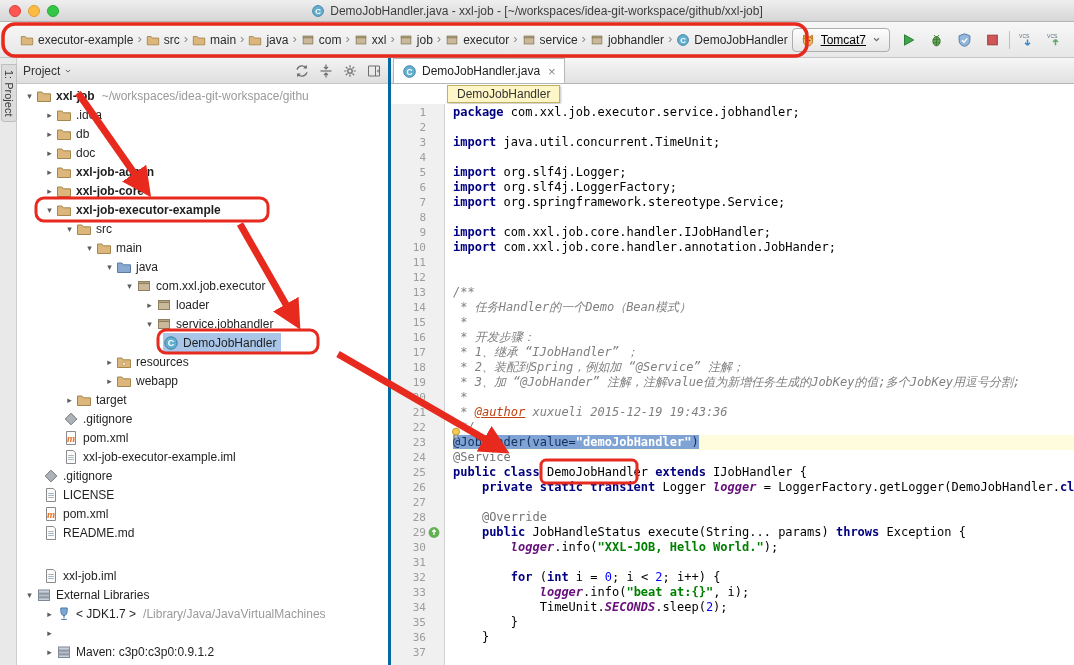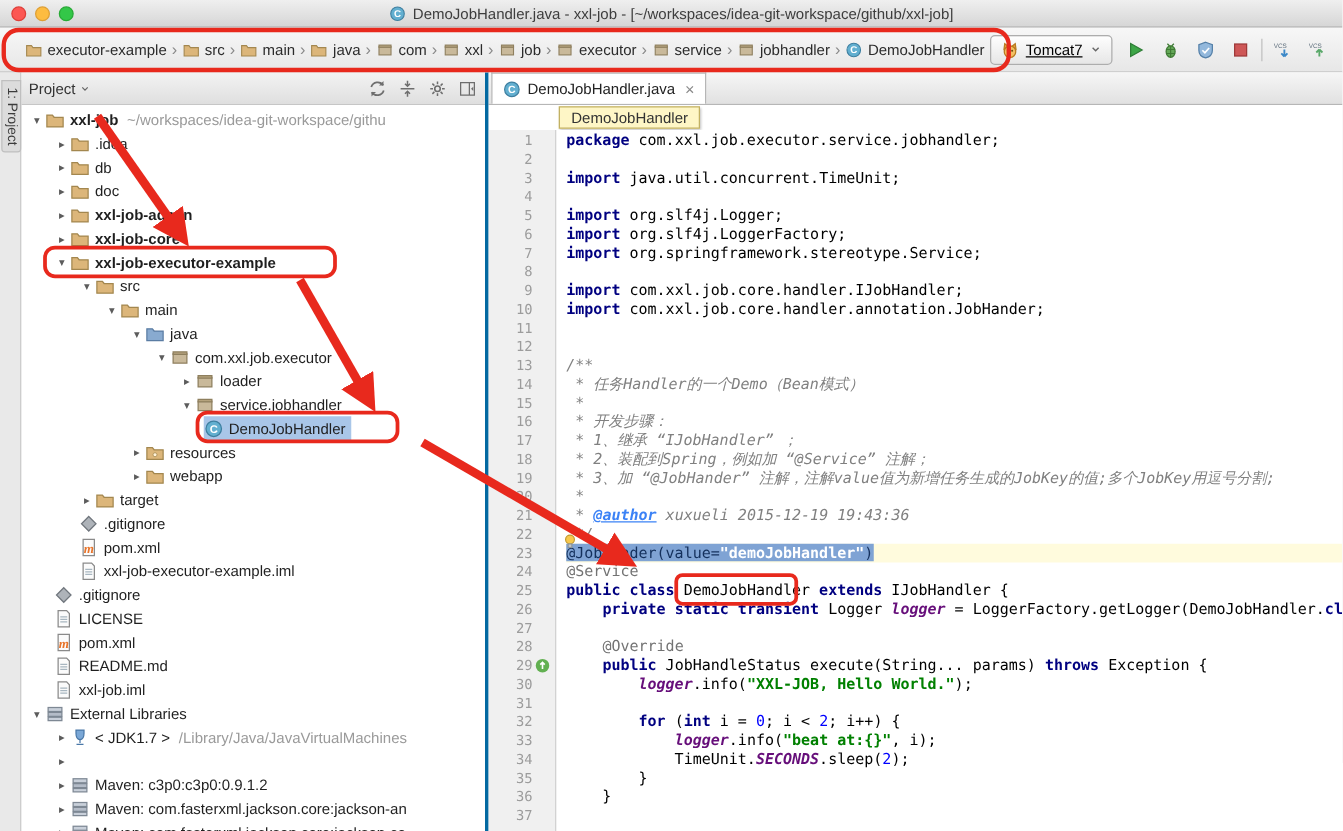--- a/index.html
+++ b/index.html
@@ -12,21 +12,21 @@
   .traffic { position:absolute; left:9px; top:5px; display:flex; gap:7px; }
   .tl { width:12px; height:12px; border-radius:50%; display:inline-block; }
   .tl.red { background:#FC5753; border:1px solid #DF3E38; }
   .tl.yellow { background:#FDBC40; border:1px solid #DE9F34; }
   .tl.green { background:#33C748; border:1px solid #27AA35; }
   .titlebar .ico { width:14px; height:14px; }
 
   
   .navbar { height:36px; background:linear-gradient(#F7F7F7,#E7E7E7); border-bottom:1px solid #C6C6C6;
             display:flex; align-items:center; padding:0 4px; }
-  .bc { display:flex; align-items:center; overflow:hidden; white-space:nowrap; flex:1 1 auto; min-width:0;padding-left:14px; }
+  .bc { display:flex; overflow:hidden; white-space:nowrap; flex:1 1 auto; min-width:0;padding-left:14px; }
   .bc-item { display:flex; align-items:center; gap:4px; padding:2px 2px; color:#2b2b2b; }
   .bc-sep { color:#8a8a8a; margin:0 2px; font-size:13px; }
   .nav-right { margin-left:auto; display:flex; align-items:center; gap:7px; padding-right:4px; flex:none;text-decoration:underline; }
   .runcfg { display:flex; align-items:center; gap:5px; border:1px solid #ADADAD; border-radius:4px;
             background:linear-gradient(#FEFEFE,#E6E6E6); padding:2px 7px; height:24px; }
   .runcfg .ico { width:16px; height:16px; }
   .tbtn { width:22px; height:22px; display:flex; align-items:center; justify-content:center; }
   .tbtn svg { width:17px; height:16px; }
   .tsep { width:1px; height:18px; background:#C0C0C0; }
 
@@ -70,21 +70,21 @@
 
   .code-area { flex:1; display:flex; position:relative; font-family:"DejaVu Sans Mono", monospace; font-size:12px; overflow:hidden; background:#fff; }
   .gutter { width:54px; flex:none; background:#F0F0F0; border-right:1px solid #D2D2D2; padding-top:1px; }
   .gnum { height:15px; line-height:15px; text-align:right; padding-right:18px; color:#9c9c9c; font-size:11px; }
   .code { flex:1; min-width:0; padding:1px 0 0 8px; overflow:hidden; }
   .ln { height:15px; line-height:15px; white-space:pre; }
   .ln.caret { background:#FFFBDD; }
   .tk-k { color:#000080; font-weight:bold; }
   .tk-s { color:#008000; font-weight:bold; }
   .tk-c { color:#808080; font-style:italic; }
-  .tk-cb { color:#3b82f6; font-style:italic; font-weight:bold; text-decoration:underline; }
+  .tk-cb { color:#c2410c; font-style:italic; font-weight:normal; text-decoration:underline; }
   .tk-a { color:#737373; }
   .tk-n { color:#0000FF; }
   .tk-f { color:#660E7A; font-style:italic; font-weight:bold; }
   .tk-p { color:#000; }
   .selbg { background:#7FA3D4; }
   .selbg span { color:#14305C; }
   .selbg .tk-s { color:#FFFFFF; font-weight:bold; }
   .gmark { position:absolute; width:13px; height:14px; display:flex; align-items:center; justify-content:center; z-index:5; }
   .gmark svg { width:12px; height:13px; }
 
@@ -581,21 +581,21 @@
           <span class="rowbody">
             <span class="ico">
               <svg viewBox="0 0 16 16">
                 <path d="M3.5 1.5h6.8l2.2 2.3v10.7h-9z" fill="#FBFBFB" stroke="#8A8A8A"></path>
                 <path d="M5.2 6.5h5.6M5.2 8.5h5.6M5.2 10.5h5.6" stroke="#A8B6C0" fill="none"></path>
               </svg>
             </span>
             <span class="tlabel">README.md</span>
           </span>
         </div>
-        <div class="trow" style="padding-left: 26px;">
+        <div class="trow" style="padding-left: 26px; margin-top: 24px;">
           <span class="rowbody">
             <span class="ico">
               <svg viewBox="0 0 16 16">
                 <path d="M3.5 1.5h6.8l2.2 2.3v10.7h-9z" fill="#FBFBFB" stroke="#8A8A8A"></path>
                 <path d="M5.2 6.5h5.6M5.2 8.5h5.6M5.2 10.5h5.6" stroke="#A8B6C0" fill="none"></path>
               </svg>
             </span>
             <span class="tlabel">xxl-job.iml</span>
           </span>
         </div>

